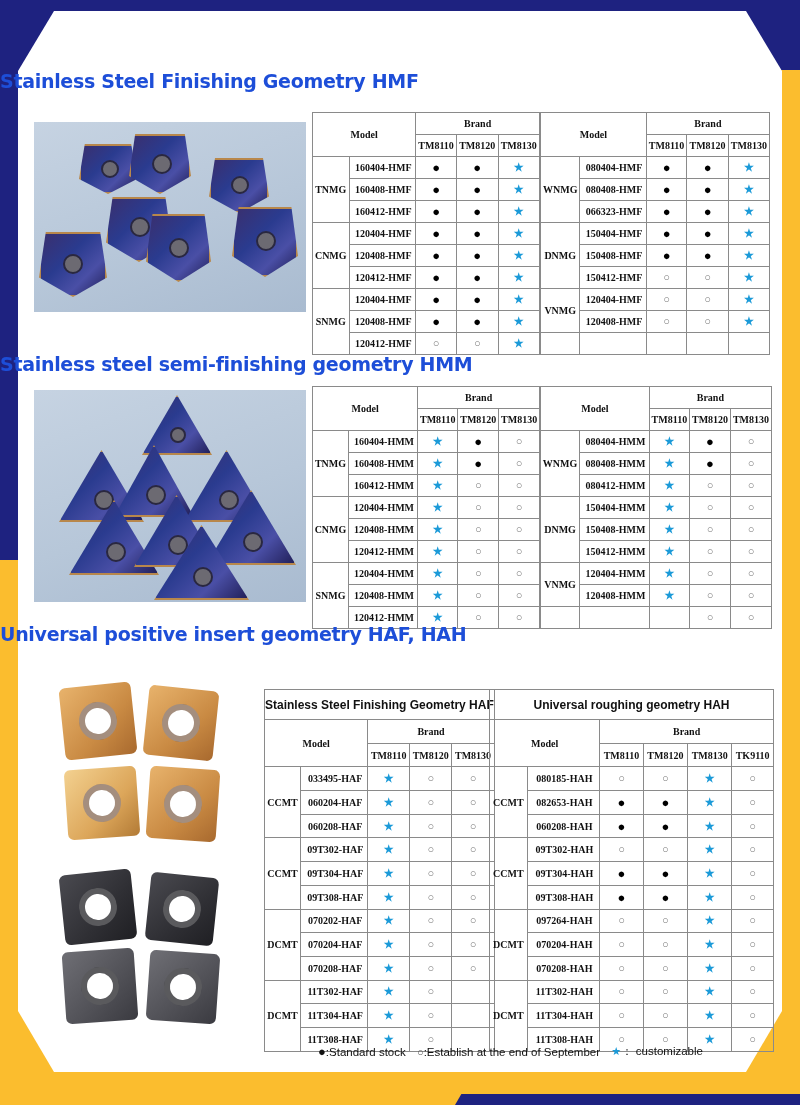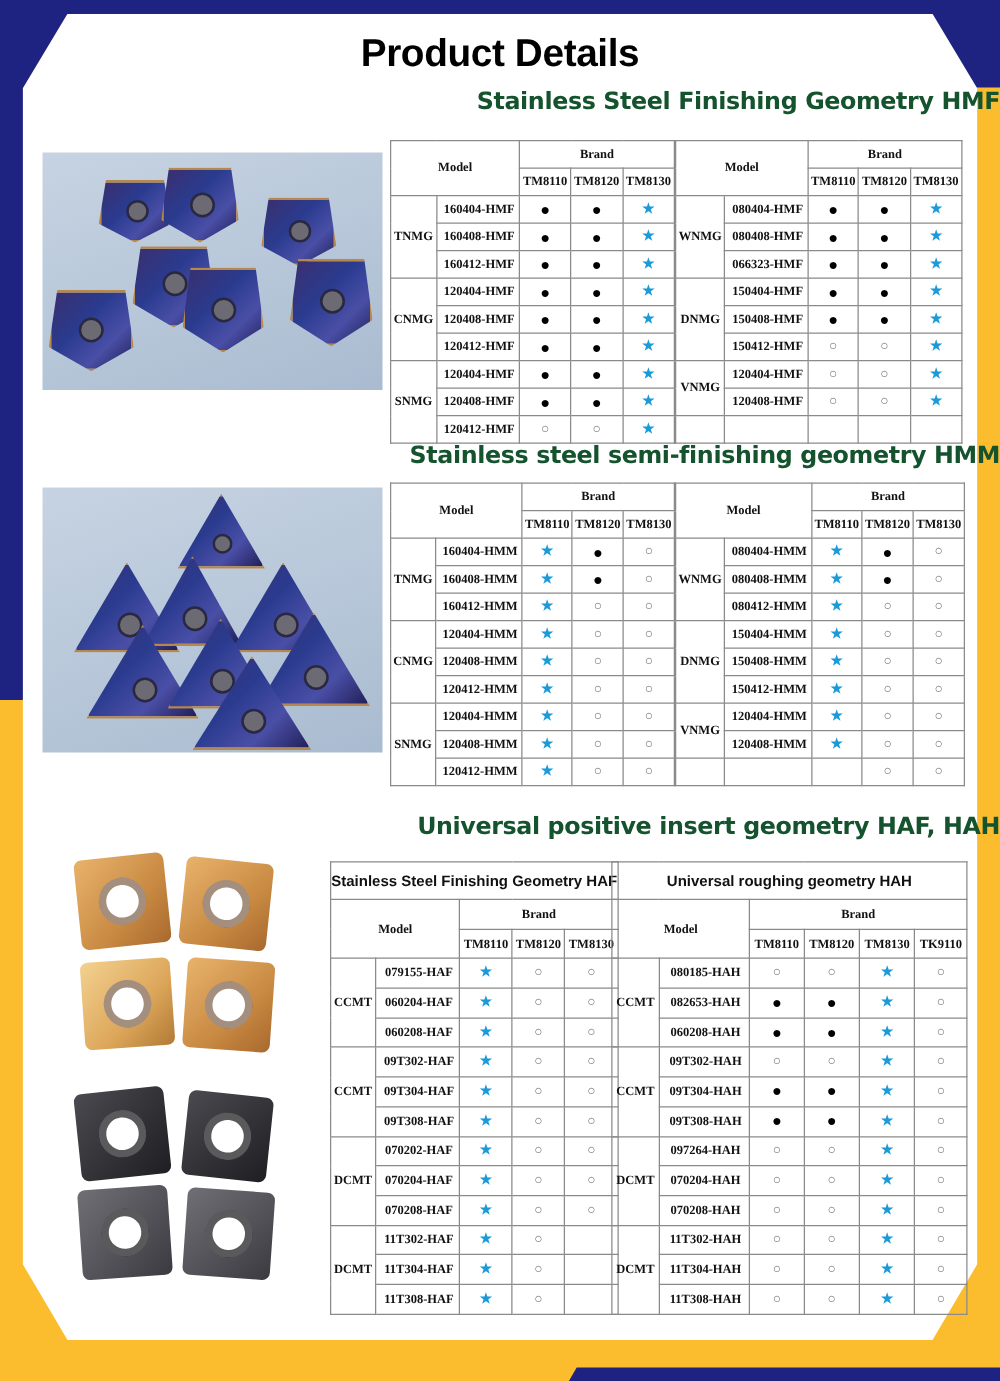--- a/index.html
+++ b/index.html
@@ -13,22 +13,22 @@
   .frame-navy-bottom { position: absolute; left: 455px; top: 1094px; width: 345px; height: 11px; background: #1e2280; transform: skewX(-30deg); transform-origin: bottom left; }
   .sheet {
     position: absolute; left: 18px; top: 11px; width: 764px; height: 1061px; background: #ffffff;
     clip-path: polygon(36px 0, 728px 0, 764px 60px, 764px 1000px, 728px 1061px, 36px 1061px, 0 1000px, 0 60px);
   }
 
   .content { position: absolute; left: 0; top: 0; width: 800px; height: 1105px; }
 
   .page-title { position: absolute; top: 25px; left: 0; width: 800px; text-align: center;
     font-family: "Liberation Sans", sans-serif; font-weight: bold; font-size: 31px; color: #000; letter-spacing: -0.3px; }
-  .section-title { position: absolute; left: 0; width: 800px; text-align: right;
-    font-family: "DejaVu Sans", sans-serif; font-weight: bold; font-size: 19px; color: #14532d; letter-spacing: -0.3px; }
+  .section-title { position: absolute; left: 0; width: 800px; text-align: left;
+    font-family: "DejaVu Sans", sans-serif; font-weight: bold; font-size: 19px; color: #1d4ed8; letter-spacing: -0.3px; }
 
   
   .photo { position: absolute; overflow: hidden; }
   .photo-blue { background: linear-gradient(160deg, #c6d3e2 0%, #b7c7d9 55%, #a9bbd0 100%); }
   .insert { position: absolute; background: linear-gradient(135deg, #3a2f6e 0%, #2a3b8f 40%, #4a4fa6 70%, #22205a 100%);
     border: 2px solid #b8874b; }
   .insert .hole { position: absolute; border-radius: 50%; background: #6c6a72; border: 2px solid #2a2840; }
   .tri { clip-path: polygon(50% 0, 100% 100%, 0 100%); }
   .trap { clip-path: polygon(10% 0, 90% 0, 100% 70%, 50% 100%, 0 70%); }
   .sq-gold { position: absolute; background: linear-gradient(135deg, #e8b36c 0%, #c98a43 60%, #a8692e 100%); border-radius: 6px; }
@@ -64,21 +64,20 @@
 </head>
 <body>
 
 <div class="frame-navy-top"></div>
 <div class="frame-yellow"></div>
 <div class="frame-yellow-right"></div>
 <div class="frame-navy-bottom"></div>
 <div class="sheet"></div>
 
 <div class="content">
-  <div class="page-title">Product Details</div>
 
   <div class="section-title" style="top:70px">Stainless Steel Finishing Geometry HMF</div>
   <div class="photo photo-blue" style="left:34px;top:122px;width:272px;height:190px">
     <div class="insert trap" style="left:45px;top:22px;width:58px;height:50px">
         <div class="hole" style="left:20px;top:14px;width:18px;height:18px"></div>
       </div>
     <div class="insert trap" style="left:95px;top:12px;width:62px;height:60px">
         <div class="hole" style="left:21px;top:18px;width:20px;height:20px"></div>
       </div>
     <div class="insert trap" style="left:175px;top:36px;width:60px;height:55px">
@@ -413,21 +412,21 @@
         <tr>
           <td rowspan="1"></td>
           <td class="mdl"></td>
           <td><span class="sym-open"></span></td>
           <td><span class="sym-open">○</span></td>
           <td><span class="sym-open">○</span></td>
         </tr>
       </tbody>
   </table>
 
-  <div class="section-title" style="top:650px">Universal positive insert geometry HAF, HAH</div>
+  <div class="section-title" style="top:623px">Universal positive insert geometry HAF, HAH</div>
   <div class="photo" style="left:52px;top:680px;width:180px;height:360px">
     <div class="sq-gold" style="left:10px;top:5px;width:72px;height:72px;transform:rotate(-6deg)">
         <div class="sq-hole"></div>
       </div>
     <div class="sq-gold" style="left:94px;top:8px;width:70px;height:70px;transform:rotate(6deg)">
         <div class="sq-hole"></div>
       </div>
     <div class="sq-gold2" style="left:14px;top:88px;width:72px;height:70px;transform:rotate(-4deg)">
         <div class="sq-hole"></div>
       </div>
@@ -459,21 +458,21 @@
     </tr>
     <tr class="hdr2">
       <th>TM8110</th>
       <th>TM8120</th>
       <th>TM8130</th>
     </tr>
     </tbody>
       <tbody>
         <tr>
           <td rowspan="3">CCMT</td>
-          <td class="mdl">079155-HAF</td>
+          <td class="mdl">033495-HAF</td>
           <td><span class="sym-star">★</span></td>
           <td><span class="sym-open">○</span></td>
           <td><span class="sym-open">○</span></td>
         </tr>
         <tr>
           <td class="mdl">060204-HAF</td>
           <td><span class="sym-star">★</span></td>
           <td><span class="sym-open">○</span></td>
           <td><span class="sym-open">○</span></td>
         </tr>
@@ -644,13 +643,18 @@
         <tr>
           <td class="mdl">11T308-HAH</td>
           <td><span class="sym-open">○</span></td>
           <td><span class="sym-open">○</span></td>
           <td><span class="sym-star">★</span></td>
           <td><span class="sym-open">○</span></td>
         </tr>
       </tbody>
   </table>
 
+  <div class="legend">
+    <span class="lg-dot">●</span><span>:Standard stock</span>
+    <span class="lg-open">○</span><span>:Establish at the end of September</span>
+    <span class="lg-star">★</span><span>： customizable</span>
+  </div>
 </div>
 
 </body></html>

